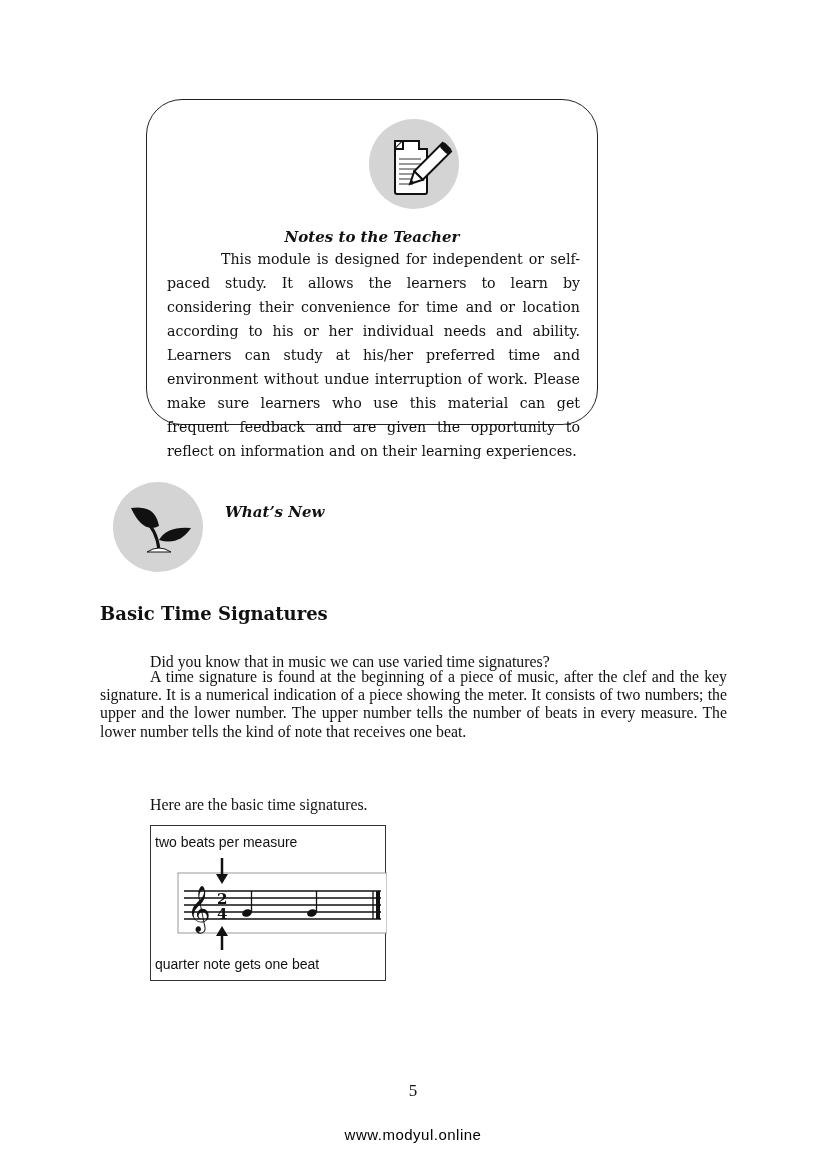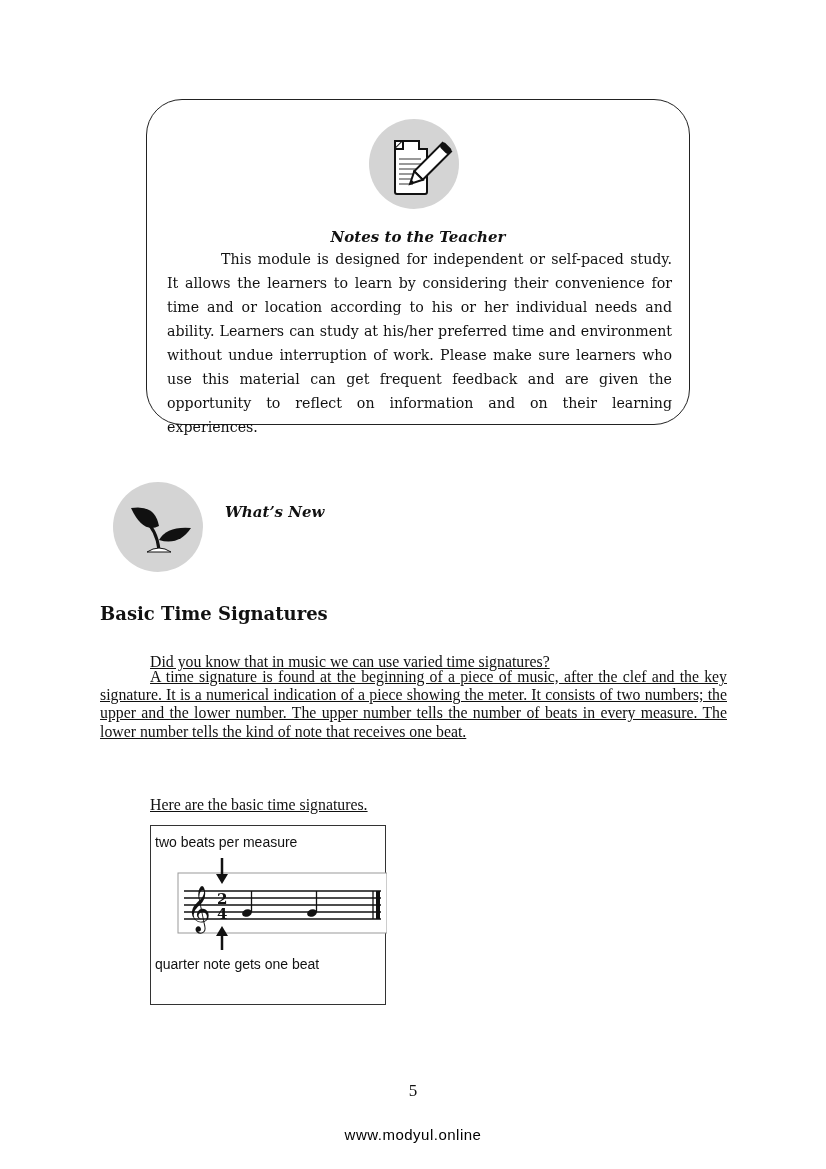--- a/index.html
+++ b/index.html
@@ -1,27 +1,27 @@
 <!DOCTYPE html>
 <html><head>
 <meta charset="utf-8">
 <style>
   html, body { margin:0; padding:0; background:#fff; }
   body { width:826px; height:1169px; position:relative; font-family:"DejaVu Serif", serif; color:#111; overflow:hidden; }
-  .notes-box { position:absolute; left:146px; top:99px; width:544px; height:326px; border:1.5px solid #222; border-radius:36px; box-sizing:border-box; }
+  .notes-box { position:absolute; left:146px; top:99px; width:452px; height:326px; border:1.5px solid #222; border-radius:36px; box-sizing:border-box; }
   .notes-icon { position:absolute; left:222px; top:19px; width:90px; height:90px; border-radius:50%; background:#d4d4d4; }
   .notes-title { position:absolute; left:0; right:0; top:128px; text-align:center; font-weight:bold; font-style:italic; font-size:15px; }
   .notes-text { position:absolute; left:20px; right:17px; top:147px; font-size:14.2px; line-height:24px; text-align:justify; }
   .notes-text p { margin:0; text-indent:54px; }
   .wn-icon { position:absolute; left:113px; top:482px; width:90px; height:90px; border-radius:50%; background:#d4d4d4; }
   .wn-title { position:absolute; left:225px; top:503px; font-size:15px; font-weight:bold; font-style:italic; }
   .section-title { position:absolute; left:100px; top:603px; font-size:18px; font-weight:bold; }
   .para { position:absolute; left:100px; width:627px; font-family:"Liberation Serif", serif; font-size:15.8px; line-height:18.2px; text-align:justify; }
-  .para.indent { text-indent:50px;text-decoration:underline; }
-  .fig { position:absolute; left:150px; top:825px; width:236px; height:180px; border:1px solid #333; box-sizing:border-box; font-family:"Liberation Sans", sans-serif; }
+  .para.indent { text-indent:50px; }
+  .fig { position:absolute; left:150px; top:825px; width:236px; height:156px; border:1px solid #333; box-sizing:border-box; font-family:"Liberation Sans", sans-serif; }
   .fig-top { position:absolute; left:4px; top:8px; font-size:14px; }
   .fig-bot { position:absolute; left:4px; top:130px; font-size:14px; }
   .page-num { position:absolute; left:0; right:0; top:1081px; text-align:center; font-family:"Liberation Serif", serif; font-size:17px; }
   .watermark { position:absolute; left:0; right:0; top:1126px; text-align:center; font-family:"Liberation Sans", sans-serif; font-size:15px; color:#000000; letter-spacing:0.5px; }
 </style>
 </head>
 <body>
 
 <div class="notes-box">
   <div class="notes-icon">

